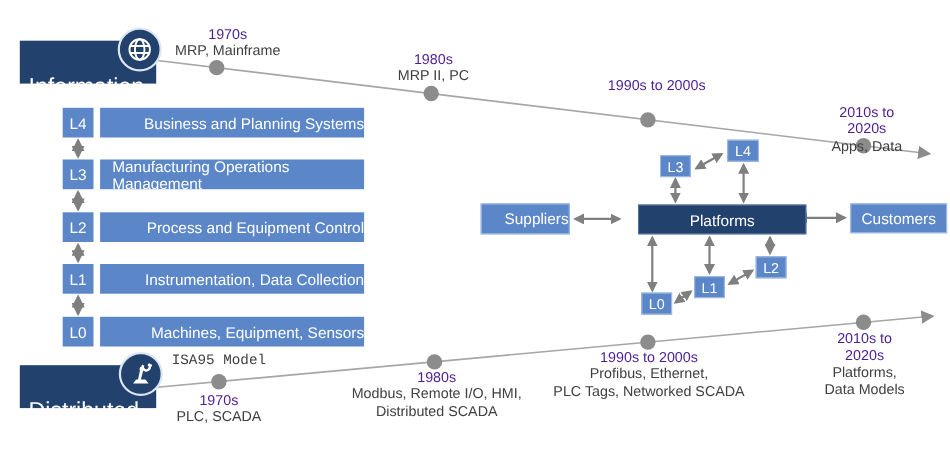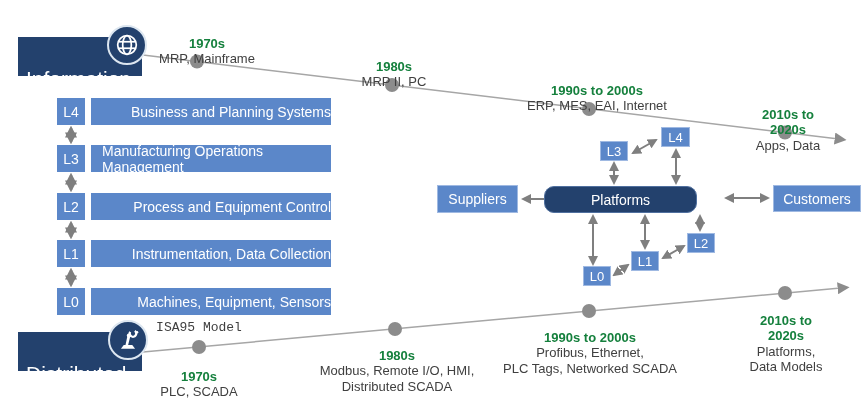--- a/index.html
+++ b/index.html
@@ -12,21 +12,21 @@
   .icon-circle{position:absolute;width:40px;height:40px;border-radius:50%;
                background:#23416D;border:2px solid #DCE6F0;box-sizing:border-box;
                display:flex;align-items:center;justify-content:center;}
   
   .lvl-code{position:absolute;left:57px;width:28px;height:27px;background:#5B87C9;
             color:#fff;font-size:14px;display:flex;align-items:center;justify-content:center;}
   .lvl-bar{position:absolute;left:91px;width:229px;height:27px;background:#5B87C9;
            color:#fff;font-size:14px;display:flex;align-items:center;justify-content:flex-end;padding-left:11px;}
   
   .ms{position:absolute;transform:translateX(-50%);text-align:center;line-height:1.18;}
-  .ms .era{font-size:13px;font-weight:bold;color:#15803d;margin-top:13px;}
+  .ms .era{font-size:13px;font-weight:normal;color:#4c1d95;}
   .ms .det{font-size:13px;color:#404040;white-space:pre-line;}
   .caption{position:absolute;transform:translateX(-50%);font-size:13px;color:#404040;}
   
   .pwide{position:absolute;color:#fff;font-size:14px;display:flex;align-items:center;
          justify-content:center;box-sizing:border-box;}
   .pblue{background:#5B87C9;border:1px solid #9FB9E2;}
   .pnavy{background:#23416D;border:1px solid #50709F;}
   .pnode{position:absolute;background:#5B87C9;border:1px solid #9FB9E2;color:#fff;
          font-size:13px;display:flex;align-items:center;justify-content:center;box-sizing:border-box;}
   svg.overlay{position:absolute;left:0;top:0;pointer-events:none;}
@@ -99,21 +99,20 @@
   <div class="ms" style="left:207px;top:23px;">
     <div class="era">1970s</div>
     <div class="det">MRP, Mainframe</div>
   </div>
   <div class="ms" style="left:394px;top:46px;">
     <div class="era">1980s</div>
     <div class="det">MRP II, PC</div>
   </div>
   <div class="ms" style="left:597px;top:70px;">
     <div class="era">1990s to 2000s</div>
-    <div class="det">ERP, MES, EAI, Internet</div>
   </div>
   <div class="ms" style="left:788px;top:94px;">
     <div class="era">2010s to 2020s</div>
     <div class="det">Apps, Data</div>
   </div>
 
   <div class="lvl-code" style="top:98px;">
       <span>L4</span>
     </div>
   <div class="lvl-bar" style="top:98px;">
@@ -137,24 +136,24 @@
   <div class="lvl-bar" style="top:240px;">
       <span>Instrumentation, Data Collection</span>
     </div>
   <div class="lvl-code" style="top:288px;">
       <span>L0</span>
     </div>
   <div class="lvl-bar" style="top:288px;">
       <span>Machines, Equipment, Sensors</span>
     </div>
 
-  <div class="pwide pblue" style="left:437px;top:185px;width:81px;height:28px;">
+  <div class="pwide pblue" style="left:437px;top:185px;width:81px;height:28px;justify-content:flex-end;">
     <span>Suppliers</span>
   </div>
-  <div class="pwide pnavy" style="left:544px;top:186px;width:153px;height:27px;border-radius:10px;">
+  <div class="pwide pnavy" style="left:580px;top:186px;width:153px;height:27px;">
     <span>Platforms</span>
   </div>
   <div class="pwide pblue" style="left:773px;top:185px;width:88px;height:27px;">
     <span>Customers</span>
   </div>
   <div class="pnode" style="left:600px;top:141px;width:28px;height:20px;">
       <span>L3</span>
     </div>
   <div class="pnode" style="left:661px;top:127px;width:29px;height:20px;">
       <span>L4</span>

